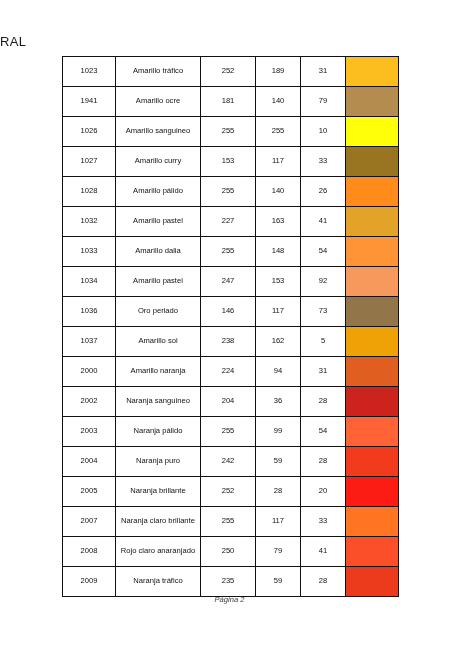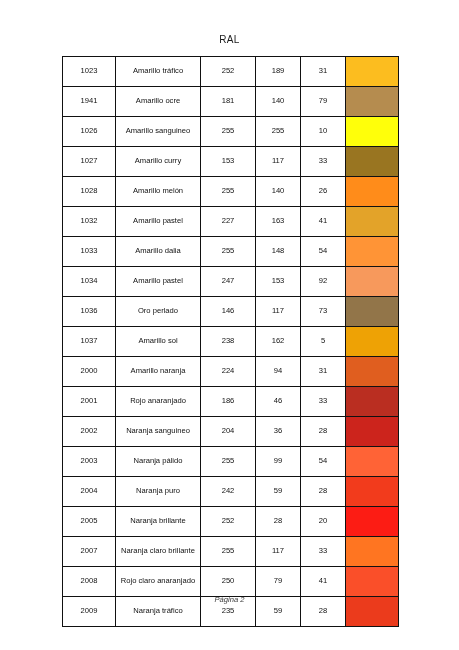--- a/index.html
+++ b/index.html
@@ -23,22 +23,22 @@
     width: 459px;
     height: 650px;
     background: #ffffff;
     box-sizing: border-box;
   }
   .doc-title {
     position: absolute;
     left: 0;
     top: 34px;
     width: 459px;
-    text-align: center;
-    font-size: 10px;
+    text-align: left;
+    font-size: 13px;
     letter-spacing: 0.3px;
     color: #1a1a1a;
   }
   .ral-table {
     position: absolute;
     left: 62px;
     top: 56px;
     width: 336px;
     border-collapse: collapse;
     table-layout: fixed;
@@ -122,21 +122,21 @@
         <tr>
           <td>1027</td>
           <td>Amarillo curry</td>
           <td>153</td>
           <td>117</td>
           <td>33</td>
           <td class="swatch-cell" style="background-color: rgb(153, 117, 33);"></td>
         </tr>
         <tr>
           <td>1028</td>
-          <td>Amarillo melón</td>
+          <td>Amarillo pálido</td>
           <td>255</td>
           <td>140</td>
           <td>26</td>
           <td class="swatch-cell" style="background-color: rgb(255, 140, 26);"></td>
         </tr>
         <tr>
           <td>1032</td>
           <td>Amarillo pastel</td>
           <td>227</td>
           <td>163</td>
@@ -177,28 +177,20 @@
         </tr>
         <tr>
           <td>2000</td>
           <td>Amarillo naranja</td>
           <td>224</td>
           <td>94</td>
           <td>31</td>
           <td class="swatch-cell" style="background-color: rgb(224, 94, 31);"></td>
         </tr>
         <tr>
-          <td>2001</td>
-          <td>Rojo anaranjado</td>
-          <td>186</td>
-          <td>46</td>
-          <td>33</td>
-          <td class="swatch-cell" style="background-color: rgb(186, 46, 33);"></td>
-        </tr>
-        <tr>
           <td>2002</td>
           <td>Naranja sanguineo</td>
           <td>204</td>
           <td>36</td>
           <td>28</td>
           <td class="swatch-cell" style="background-color: rgb(204, 36, 28);"></td>
         </tr>
         <tr>
           <td>2003</td>
           <td>Naranja pálido</td>

